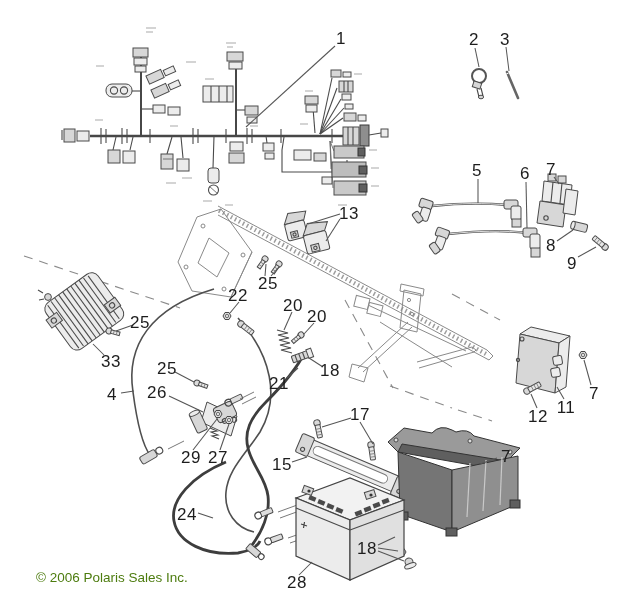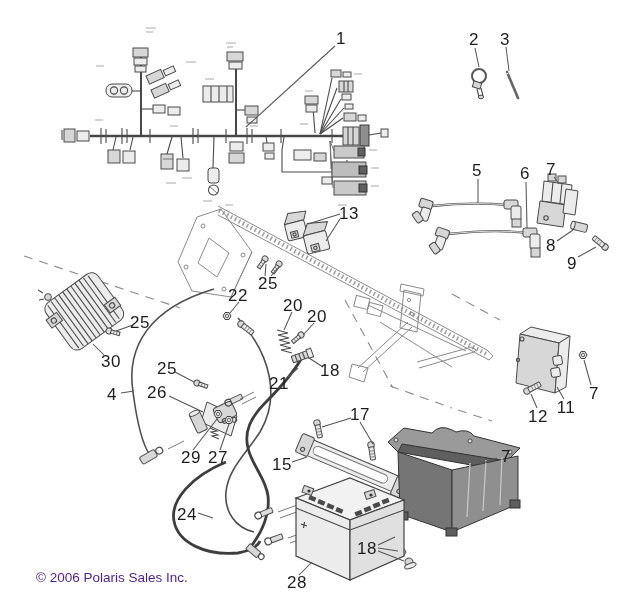--- a/index.html
+++ b/index.html
@@ -2,21 +2,21 @@
 <html><head>
 <meta charset="utf-8">
 <style>
   html,body{margin:0;padding:0;background:#fff;}
   .stage{position:relative;width:632px;height:602px;background:#ffffff;overflow:hidden;
          font-family:"Liberation Sans",sans-serif;}
   .stage svg{position:absolute;left:0;top:0;}
   .callout{position:absolute;transform:translate(-50%,-50%);
            font:17px/1 "Liberation Sans",sans-serif;color:#1d1d1d;letter-spacing:.5px;}
   .copyright{position:absolute;left:36px;top:570px;
-             font:13.5px/1.2 "Liberation Sans",sans-serif;color:#4c1d95;}
+             font:13.5px/1.2 "Liberation Sans",sans-serif;color:#4d7c0f;}
   
   .ln{stroke:#4a4a4a;stroke-width:1.1;fill:none;}
   .thin{stroke:#6a6a6a;stroke-width:.9;fill:none;}
   .mark{stroke:#a9a9a9;stroke-width:1;fill:none;}
   .fl{fill:#ececec;stroke:#4a4a4a;stroke-width:1;}
   .fm{fill:#d7d7d7;stroke:#4a4a4a;stroke-width:1;}
   .fd{fill:#8e8e8e;stroke:#3a3a3a;stroke-width:1;}
   .fk{fill:#5f5f5f;stroke:#333;stroke-width:1;}
   .frame{stroke:#8a8a8a;stroke-width:1;fill:none;}
   .dash{stroke:#8a8a8a;stroke-width:1.1;fill:none;stroke-dasharray:9 7;}
@@ -524,21 +524,21 @@
 <div class="callout" style="left:349px;top:213px">13</div>
 <div class="callout" style="left:506px;top:456px">7</div>
 <div class="callout" style="left:282px;top:464px">15</div>
 <div class="callout" style="left:367px;top:548px">18</div>
 <div class="callout" style="left:360px;top:414px">17</div>
 <div class="callout" style="left:330px;top:370px">18</div>
 <div class="callout" style="left:317px;top:316px">20</div>
 <div class="callout" style="left:293px;top:305px">20</div>
 <div class="callout" style="left:279px;top:383px">21</div>
 <div class="callout" style="left:238px;top:295px">22</div>
-<div class="callout" style="left:111px;top:361px">30</div>
+<div class="callout" style="left:111px;top:361px">33</div>
 <div class="callout" style="left:187px;top:514px">24</div>
 <div class="callout" style="left:140px;top:322px">25</div>
 <div class="callout" style="left:268px;top:283px">25</div>
 <div class="callout" style="left:167px;top:368px">25</div>
 <div class="callout" style="left:157px;top:392px">26</div>
 <div class="callout" style="left:218px;top:457px">27</div>
 <div class="callout" style="left:297px;top:582px">28</div>
 <div class="callout" style="left:191px;top:457px">29</div>
 
 <div class="copyright">© 2006 Polaris Sales Inc.</div>

